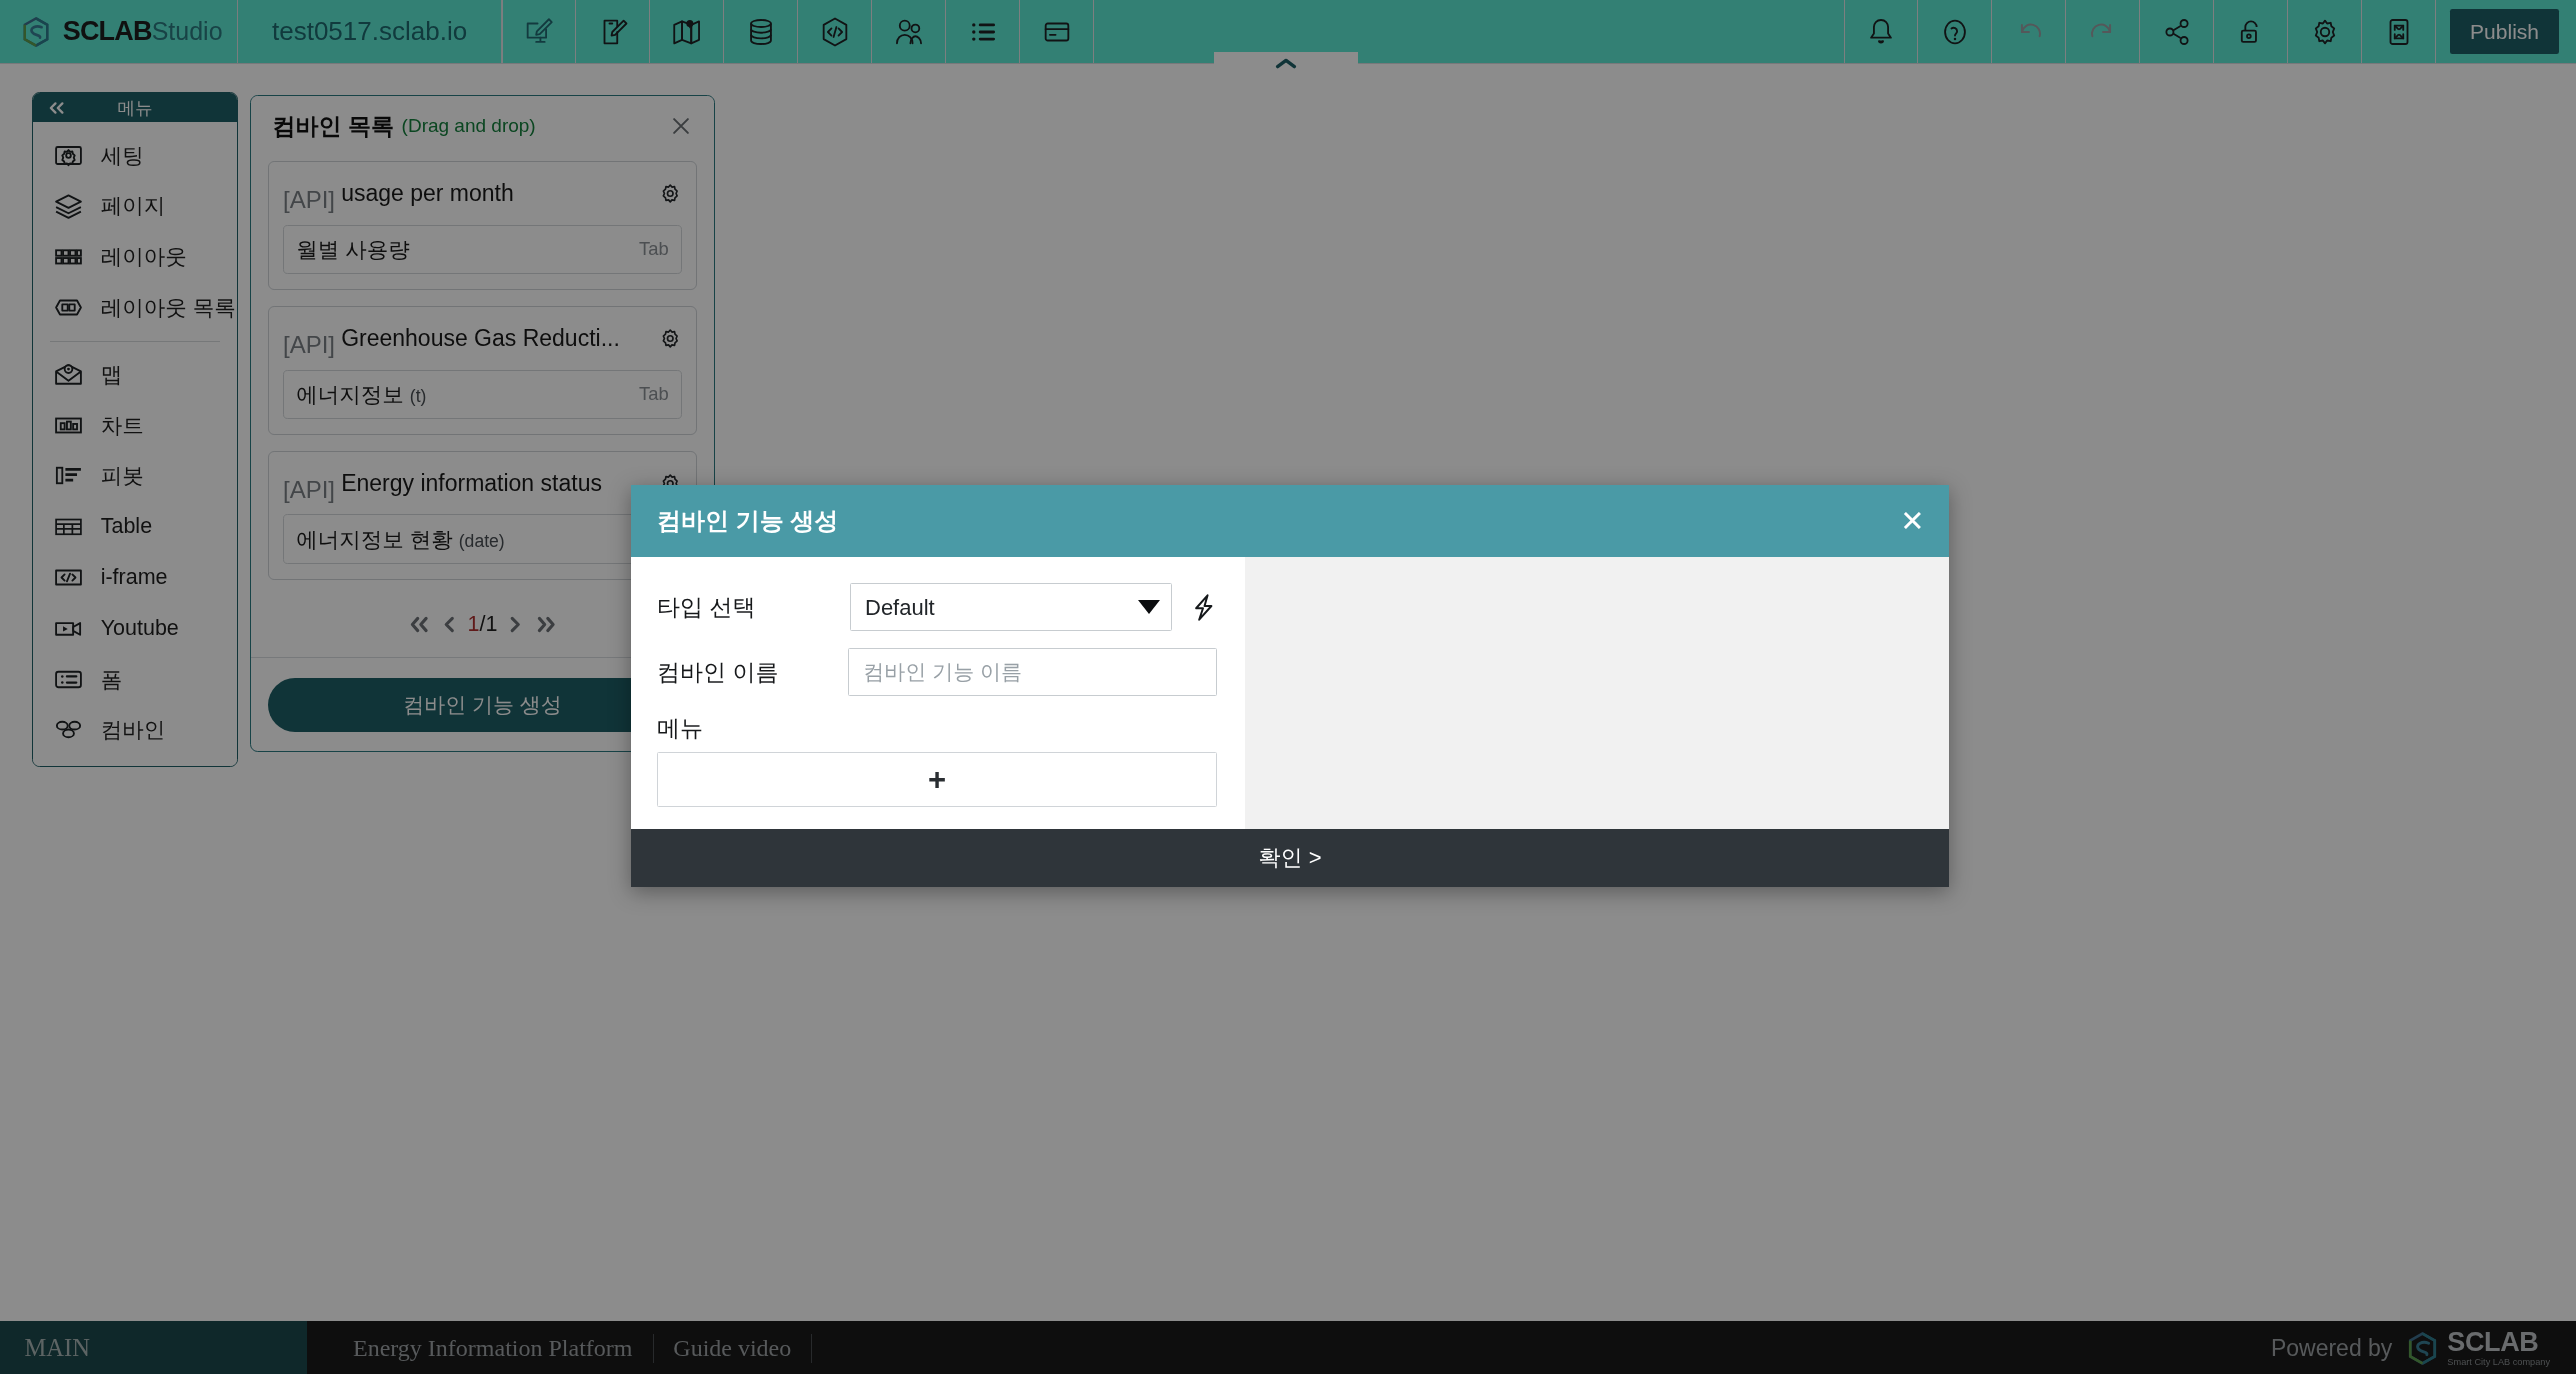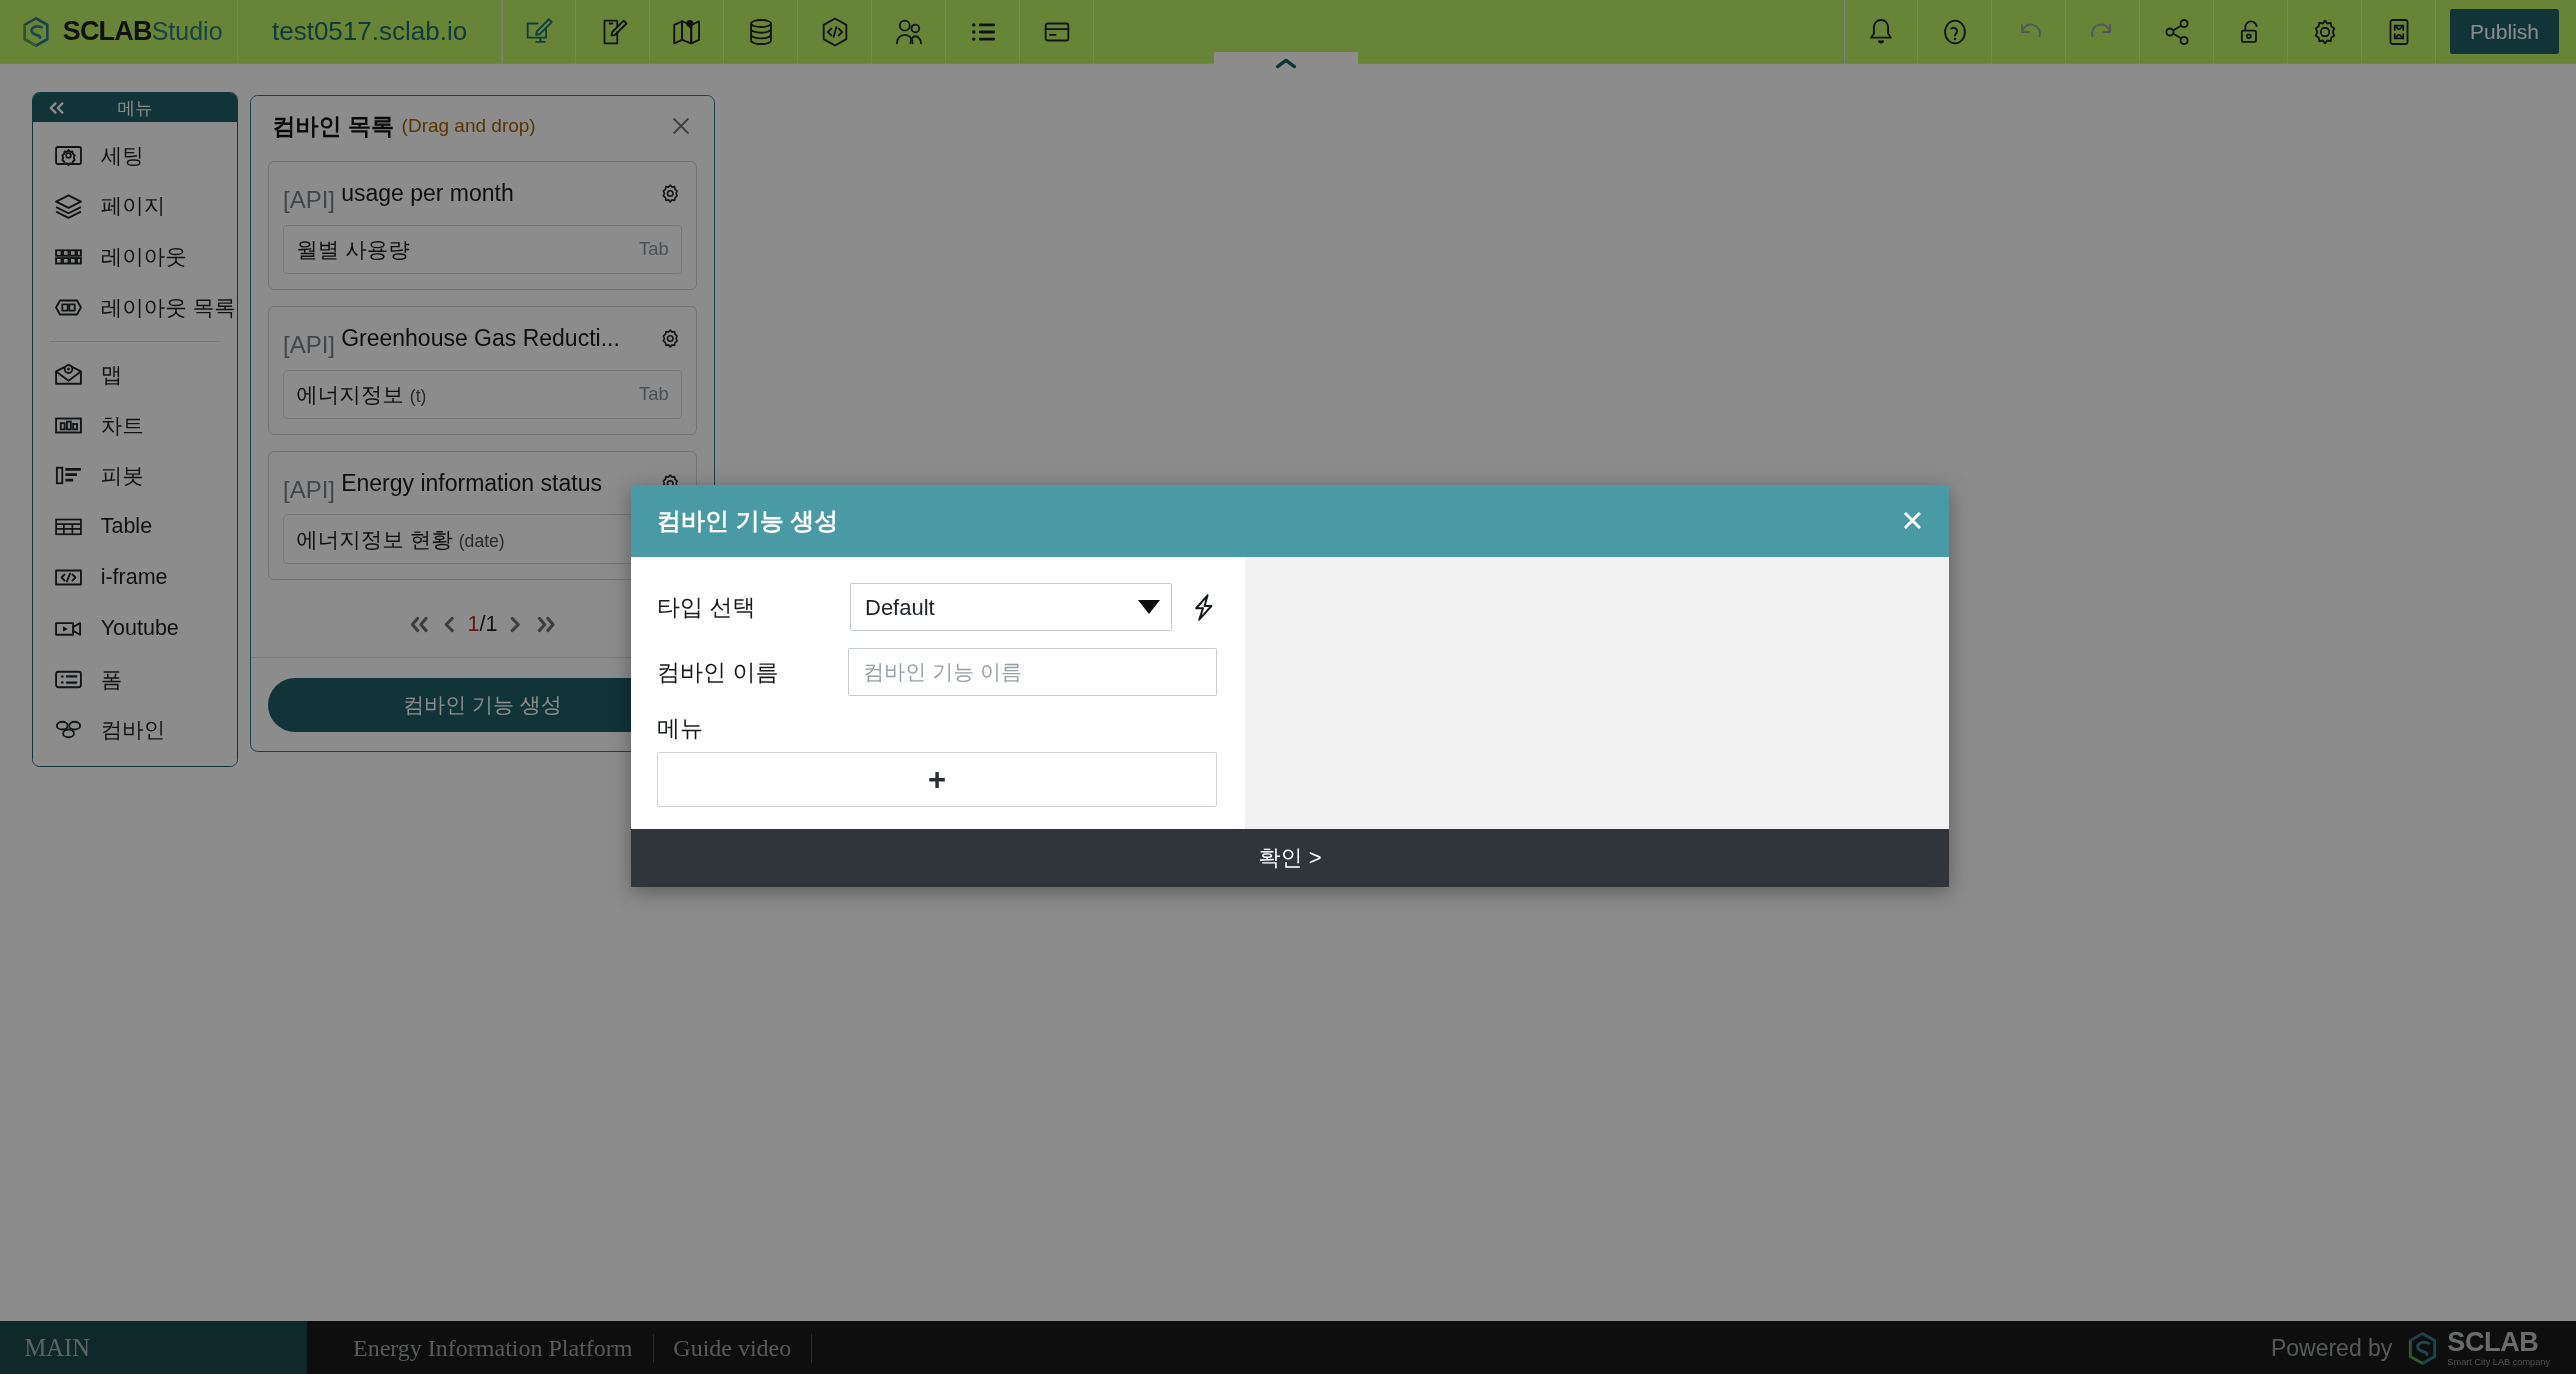--- a/index.html
+++ b/index.html
@@ -8,21 +8,21 @@
     width: 2576px; height: 1375px;
     overflow: hidden;
     font-family: "Liberation Sans", "DejaVu Sans", sans-serif;
     background: #ffffff;
   }
   #root { position: relative; width: 2576px; height: 1375px; background:#fff; }
 
   
   .topbar {
     position: absolute; left:0; top:0; width:2576px; height:64px;
-    background:#bef264; border-bottom:0.8px solid #d9dde0;
+    background:#5eead4; border-bottom:0.8px solid #d9dde0;
     display:flex; align-items:stretch; z-index:5;
   }
   .brand {
     width:238px; display:flex; align-items:center; gap:10.7px;
     padding-left:20px; border-right:0.8px solid #dfe3e6;
   }
   .brand-logo { width:32px; height:32px; flex:none; }
   .brand-text { font-size:27px; font-weight:700; color:#1e1e1e; letter-spacing:-0.8px; line-height:1; }
   .brand-text .studio { font-weight:400; color:#2d7a80; font-size:25px; letter-spacing:0; }
   .site-name {
@@ -94,21 +94,21 @@
   .combine-panel {
     position:absolute; left:250px; top:95px; width:465px;
     background:#ffffff; border:1.5px solid #2b7a82; border-radius:7.7px;
     z-index:6; overflow:hidden;
   }
   .combine-head {
     height:60px; background:#ffffff; border-radius:6.1px 6.1px 0 0;
     display:flex; align-items:center; padding:0 20px 0 21.5px;
   }
   .combine-head-title { font-size:23px; font-weight:700; color:#111; }
-  .combine-head-sub { font-size:19px; color:#a16207; margin-left:7.7px; font-weight:400; }
+  .combine-head-sub { font-size:19px; color:#15803d; margin-left:7.7px; font-weight:400; }
   .combine-close { margin-left:auto; cursor:pointer; line-height:0; }
   .combine-close svg { width:26px; height:26px; }
   .combine-body { padding:4.6px 17px 0 17px; }
   .combine-card {
     border:0.8px solid #cfd4d8; border-radius:6.1px; padding:12.3px 14px 15.3px 14px;
     margin-bottom:15.3px; background:#fff;
   }
   .combine-card-top { display:flex; align-items:center; gap:6.1px; }
   .api-tag { font-size:24px; color:#7b8085; font-family:Liberation Sans, sans-serif;margin-top:12px; }
   .api-name {

